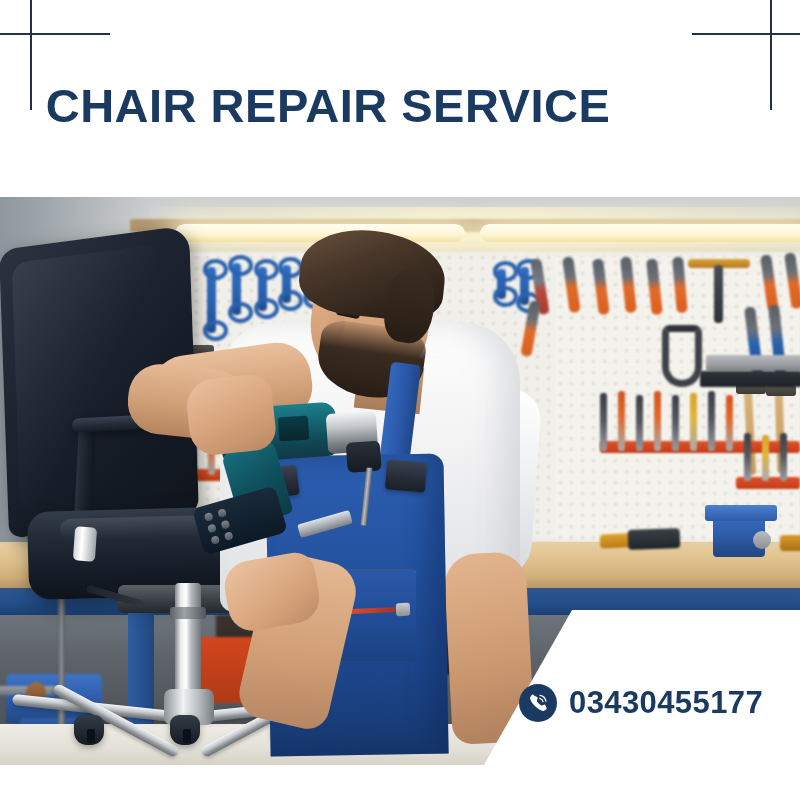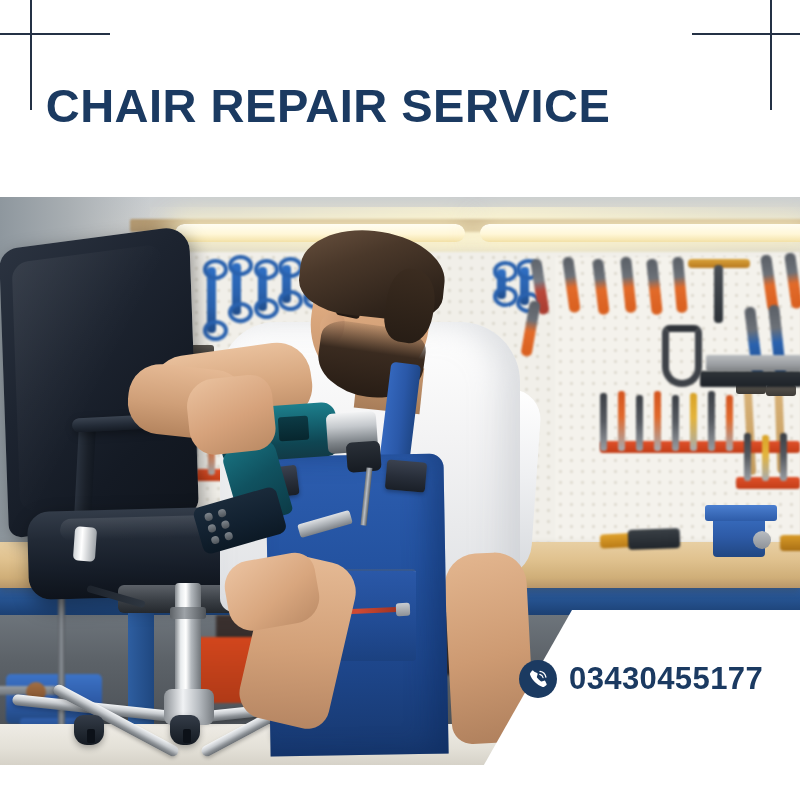--- a/index.html
+++ b/index.html
@@ -516,21 +516,21 @@
     position:absolute; left:118px; top:300px; width:54px; height:14px;
     background:linear-gradient(180deg,#dfe2e5 0%, #a9aeb3 55%, #7b8086 100%);
     border-radius:3px; transform:rotate(-16deg);
   }
   #contact-panel-bg {
     position:absolute; left:440px; top:610px; width:360px; height:190px;
     background:#ffffff;
     clip-path:polygon(24px 190px, 132px 0px, 360px 0px, 360px 190px);
   }
   #phone-row {
-    position:absolute; left:519px; top:656px; width:281px; height:46px;
+    position:absolute; left:519px; top:680px; width:281px; height:46px;
     display:flex; align-items:center;
   }
   #phone-icon {
     width:38px; height:38px; border-radius:50%;
     background:#1b3a61;
     display:flex; align-items:center; justify-content:center;
     flex:0 0 auto;
   }
   #phone-icon svg { display:block; }
   #phone-number {

